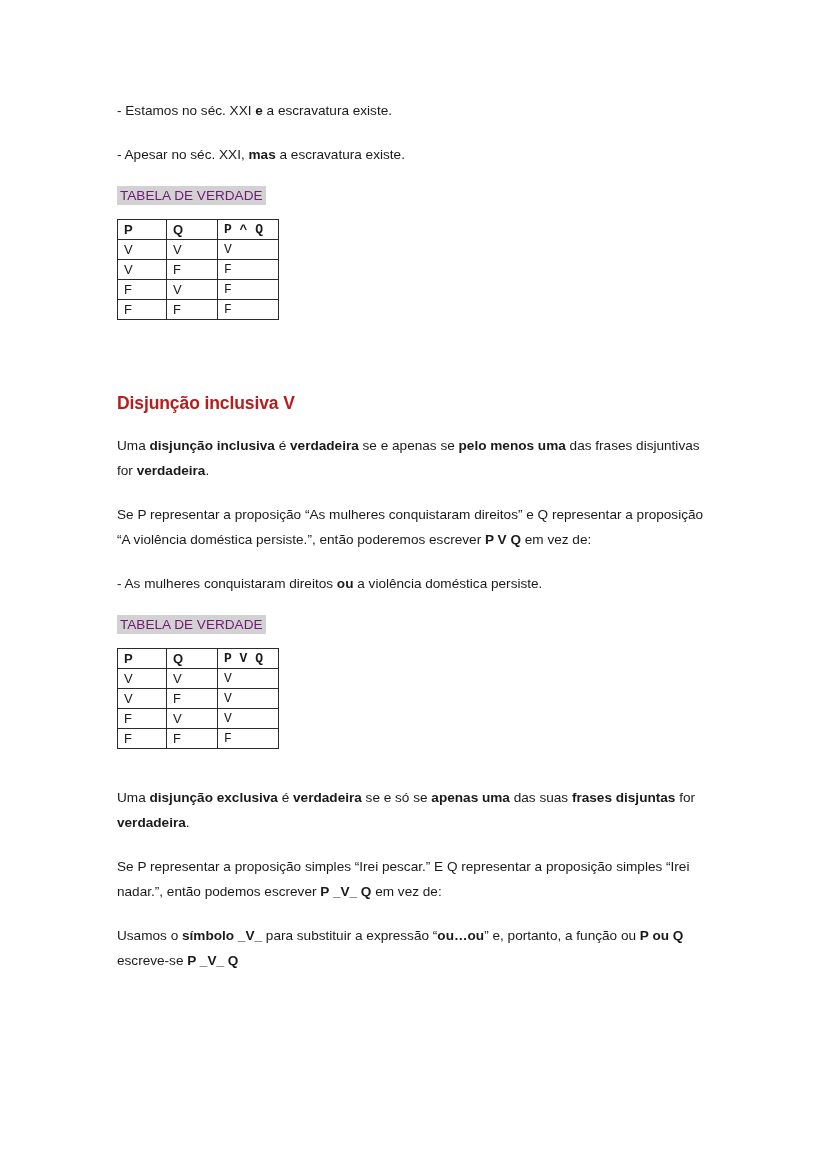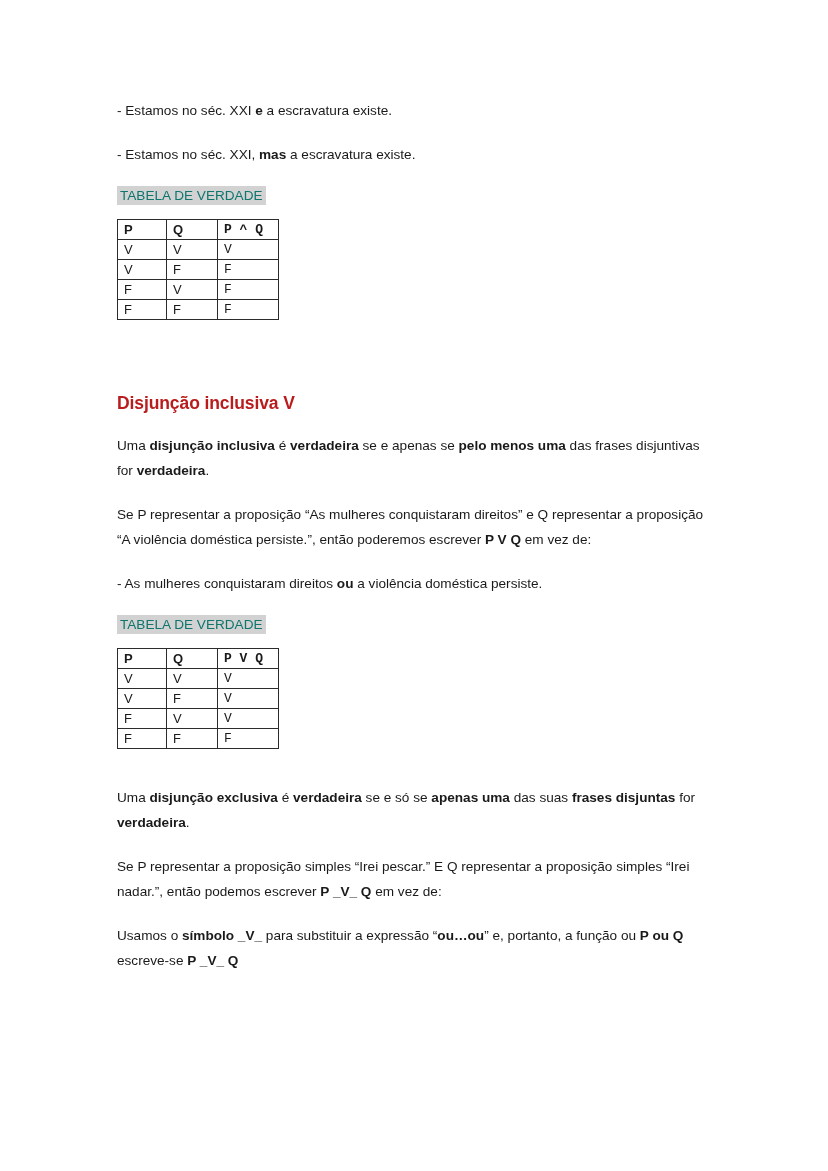--- a/index.html
+++ b/index.html
@@ -54,21 +54,21 @@
   
   .tabela-label {
     font-size: 13.6px;
     line-height: 19px;
     margin: 0 0 14px 0;
     display: block;
   }
   .tabela-label .hl {
     background: #d2d2d2;
     padding: 2px 3px 2px 3px;
-    color: #0f766e;
+    color: #701a75;
   }
 
   
   table.truth {
     border-collapse: collapse;
     margin: 0 0 0 0;
     table-layout: fixed;
   }
   table.truth td, table.truth th {
     border: 1px solid #2b2b2b;
@@ -91,21 +91,21 @@
   .block-gap-after-table { height: 36px; }
 </style>
 </head>
 <body>
 
 <div class="page">
   <div class="content">
 
     <p class="para"><span>- Estamos no séc. XXI </span><b>e</b><span> a escravatura existe.</span></p>
 
-    <p class="para"><span>- Estamos no séc. XXI, </span><b>mas</b><span> a escravatura existe.</span></p>
+    <p class="para"><span>- Apesar no séc. XXI, </span><b>mas</b><span> a escravatura existe.</span></p>
 
 
     <span class="tabela-label"><span class="hl">TABELA DE VERDADE</span></span>
 
     <table class="truth">
       <tbody>
           <tr>
         <th class="c1">P</th>
         <th class="c2">Q</th>
         <th class="c3">P ^ Q</th>

